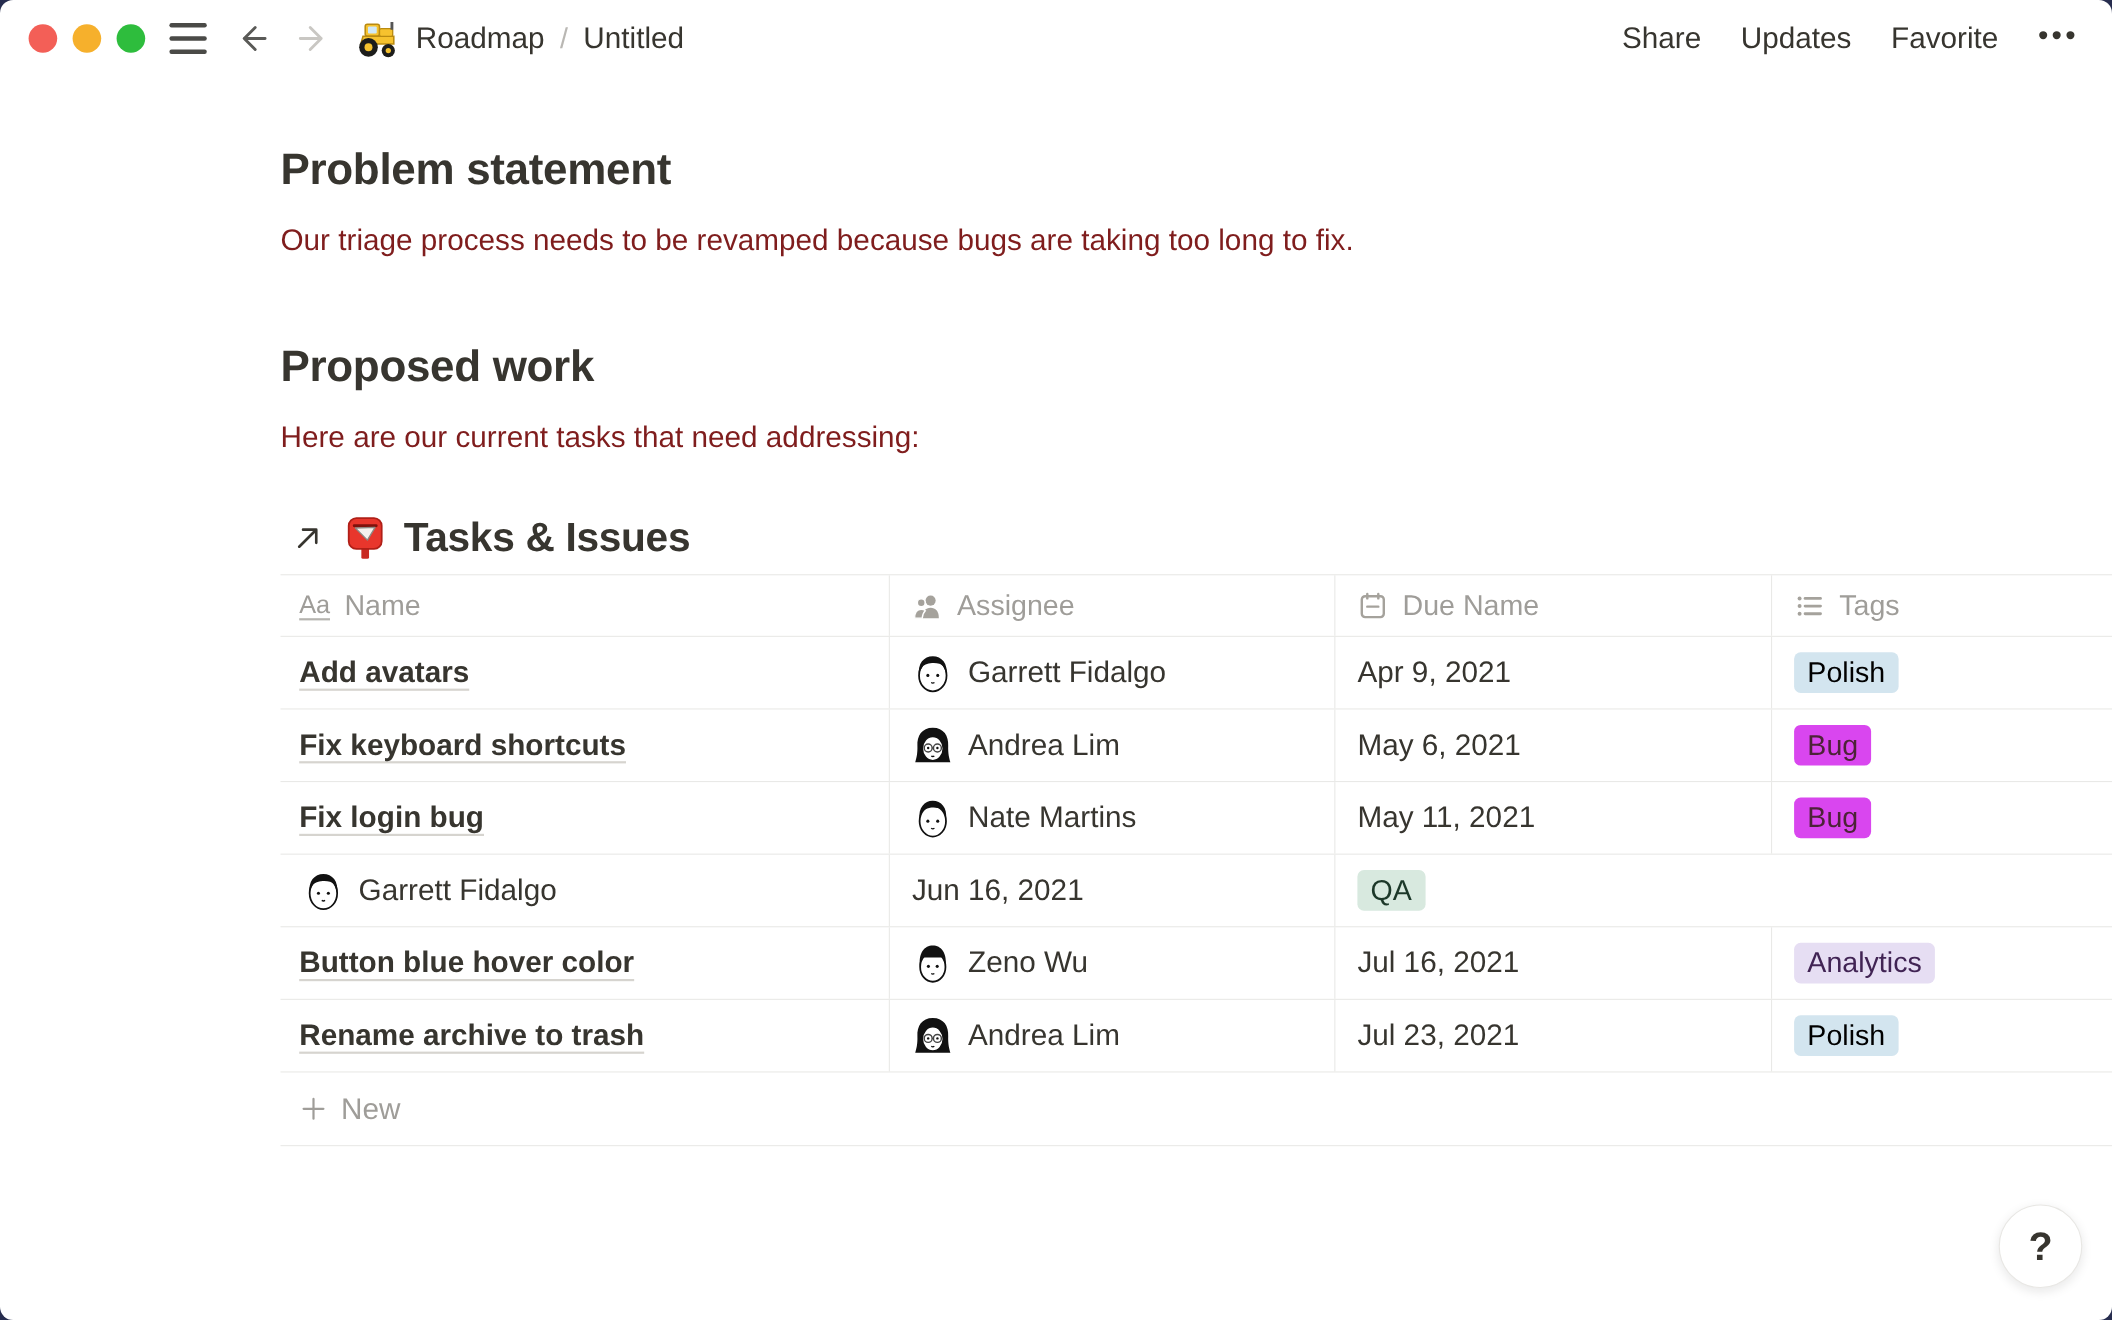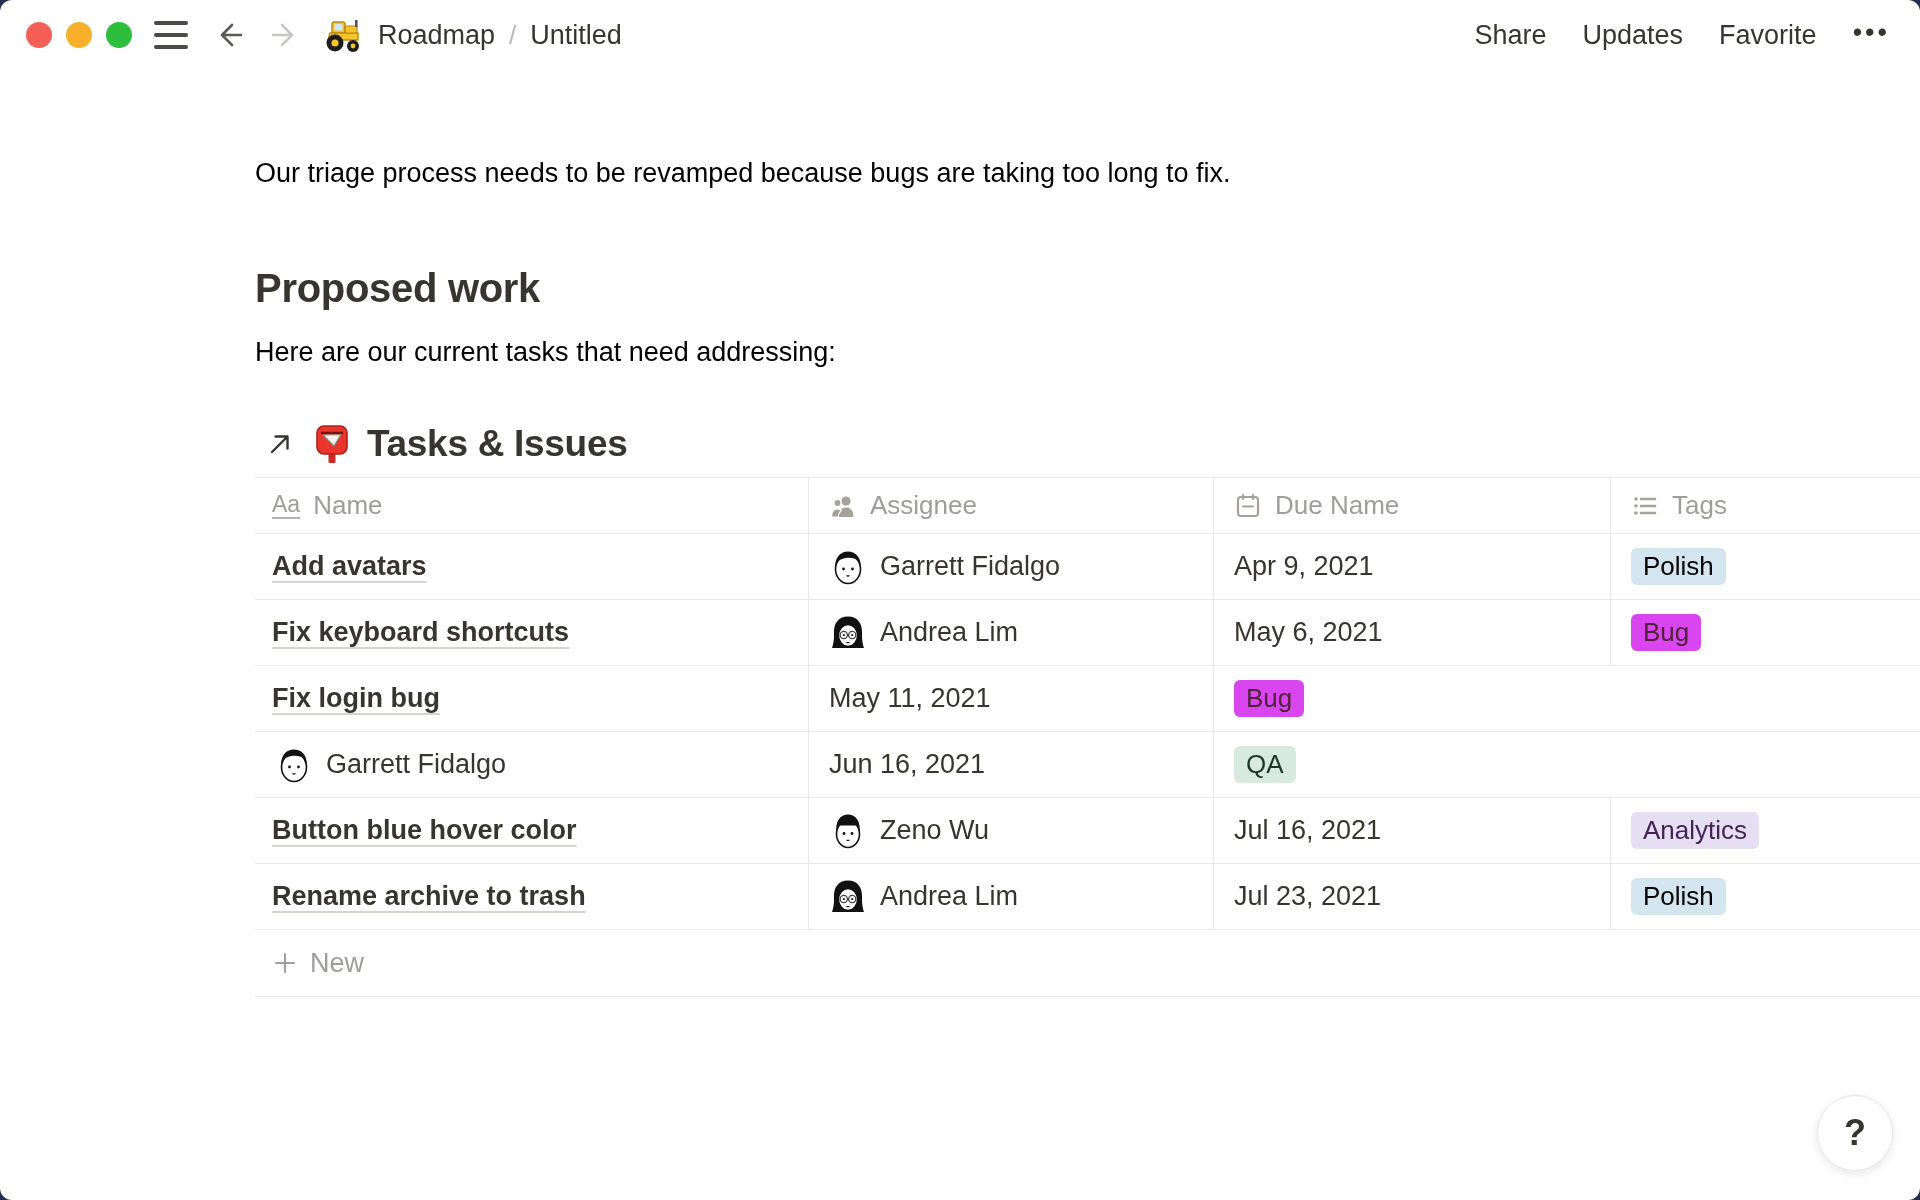--- a/index.html
+++ b/index.html
@@ -23,21 +23,21 @@
   .crumb-icon { margin-left: 24px; width: 40px; height: 38px; }
   .crumb { margin-left: 14px; font-size: 27px; cursor: pointer; }
   .crumb-sep { margin: 0 14px; font-size: 26px; color: #b9b7b3; }
   .topbar-right { margin-left: auto; display: flex; align-items: center; gap: 36px; }
   .topbar-right .action { font-size: 27px; color: #37352f; cursor: pointer; }
   .more { font-size: 22px; letter-spacing: 3px; cursor: pointer; padding-bottom: 6px; }
 
   
   .content { padding: 62px 0 0 255px; }
   h1.block-h1 { font-size: 40px; font-weight: bold; letter-spacing: -0.3px; color: #37352f; }
-  p.block-p { font-size: 27px; line-height: 38px; color: #000000; margin-top: 22px; }
+  p.block-p { font-size: 27px; line-height: 38px; color: #7f1d1d; margin-top: 22px; }
   .section2 h1 { margin-top: 74px; }
 
   
   .collection-header { margin-top: 52px; display: flex; cursor: pointer; width: fit-content; }
   .link-arrow { width: 30px; height: 30px; margin: 6px 2px 0 10px; }
   .collection-icon { width: 42px; height: 42px; margin-left: 14px; }
   .collection-title { margin-left: 14px; font-size: 37px; font-weight: bold; letter-spacing: -0.3px; }
 
   
   .table { margin-top: 12px; width: 1665px; }
@@ -161,20 +161,21 @@
     <div class="topbar-right">
       <div class="action">Share</div>
       <div class="action">Updates</div>
       <div class="action">Favorite</div>
       <div class="action more">•••</div>
     </div>
   </div>
 
   <div class="content">
 
+    <h1 class="block-h1">Problem statement</h1>
     <p class="block-p">Our triage process needs to be revamped because bugs are taking too long to fix.</p>
 
     <div class="section2">
       <h1 class="block-h1">Proposed work</h1>
       <p class="block-p">Here are our current tasks that need addressing:</p>
     </div>
 
     <div class="collection-header">
       <svg class="link-arrow" viewBox="0 0 30 30">
         <path d="M7 23 L22 8 M10.5 7.5 H22.5 V19.5" stroke="#37352f" stroke-width="2.4" fill="none" stroke-linecap="round" stroke-linejoin="round"></path>
@@ -260,20 +261,26 @@
           </div>
         <div class="cell tag-cell">
           <span class="pill" data-color="pink">Bug</span>
         </div>
       </div>
 
       <div class="trow data">
         <div class="cell first name-cell">
             <span class="nm">Fix login bug</span>
           </div>
+        <div class="cell person-cell">
+          <svg class="avatar" viewBox="0 0 38 38">
+              <use href="#av-nate"></use>
+            </svg>
+          <span>Nate Martins</span>
+        </div>
         <div class="cell date-cell">
             <span>May 11, 2021</span>
           </div>
         <div class="cell tag-cell">
           <span class="pill" data-color="pink">Bug</span>
         </div>
       </div>
 
       <div class="trow data">
         <div class="cell person-cell">

